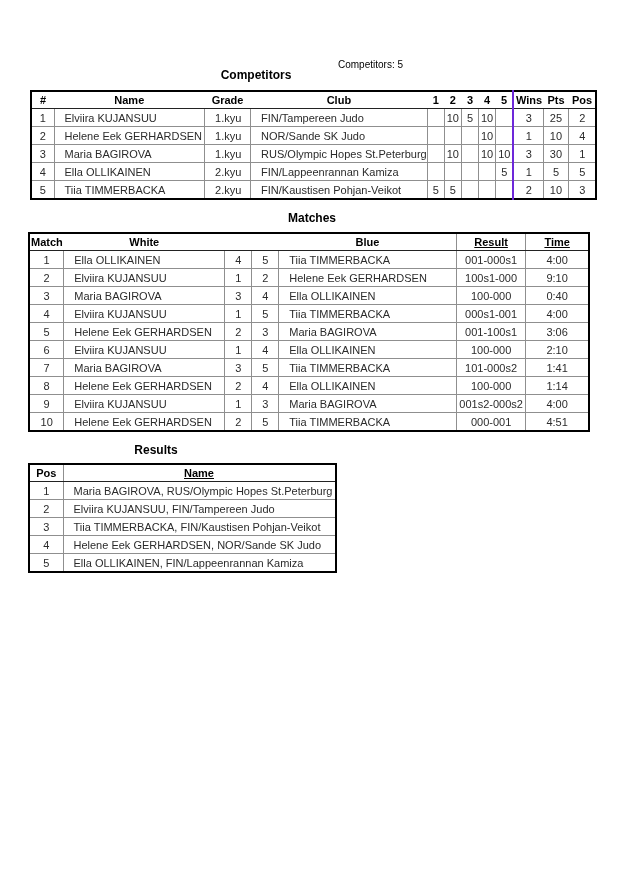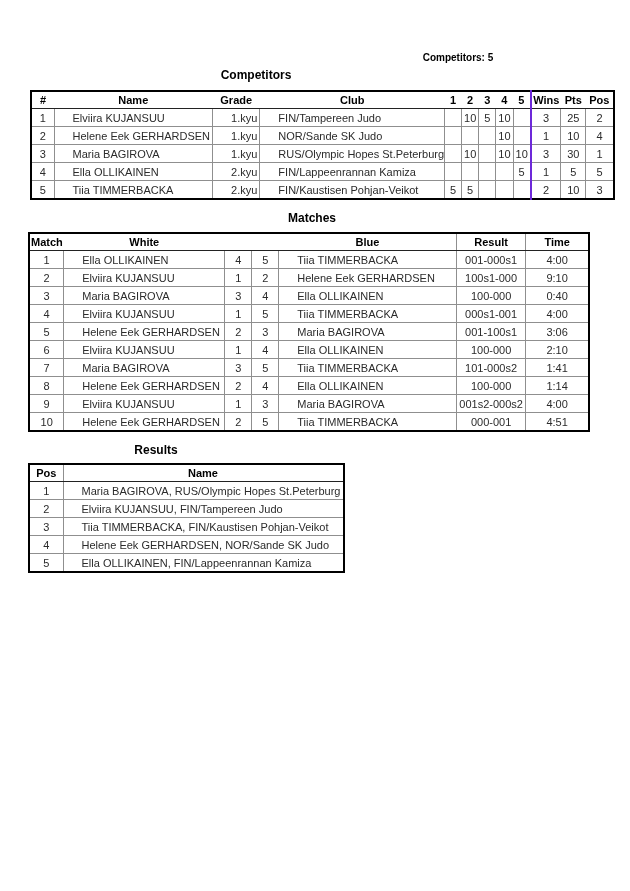--- a/index.html
+++ b/index.html
@@ -6,22 +6,22 @@
   .page {
     position:relative; width:630px; height:891px; background:#ffffff;
     font-family:"Liberation Sans","DejaVu Sans",sans-serif; color:#2b2b2b;
     overflow:hidden; margin:0 auto;
   }
   .title {
     position:absolute; top:26px; left:0; width:604px; text-align:center;
     font-size:20px; font-weight:bold; color:#000; white-space:pre;
   }
   .comp-count {
-    position:absolute; top:52px; left:338px; width:240px; text-align:center;
-    font-size:10px; font-weight:bold; color:#000;
+    position:absolute; top:59px; left:338px; width:240px; text-align:left;
+    font-size:10px; font-weight:normal; color:#000;
   }
   .sec-heading {
     position:absolute; width:200px; text-align:center;
     font-size:12px; font-weight:bold; color:#000; white-space:nowrap;
   }
   #h-competitors { top:68px;  left:156px; }
   #h-matches     { top:211px; left:212px; }
   #h-results     { top:443px; left:56px;  }
 
   table {
@@ -31,28 +31,28 @@
   td {
     border:1px solid #8f8f8f; height:17px; padding:0 2px;
     overflow:visible; white-space:nowrap; vertical-align:middle;
   }
   th {
     border:none; border-bottom:1px solid #222; height:16px; padding:0 1px;
     font-weight:bold; color:#000; text-align:center;
     overflow:visible; white-space:nowrap; vertical-align:middle;
   }
   .ctr  { text-align:center; }
-  .left { text-align:left; padding-left:18px; }
+  .left { text-align:left; padding-left:10px; }
 
   #tbl-competitors { top:90px;  left:30px; }
   #tbl-matches     { top:232px; left:28px;border-radius:6px; }
   #tbl-results     { top:463px; left:28px; }
 
   #tbl-competitors td.wins, #tbl-competitors th.wins { border-left:2px solid #6d28d9; }
-  #tbl-matches th.vline, #tbl-results th.vline { border-left:1px solid #8f8f8f; }
+  #tbl-matches th.vline, #tbl-results th.vline { border-left:1px solid #8f8f8f;text-decoration:underline; }
   td.club { padding-right:0; }
 </style>
 </head>
 <body>
 
 <div class="page">
 
   <div class="comp-count">Competitors: 5</div>
 
   <div class="sec-heading" id="h-competitors">Competitors</div>

